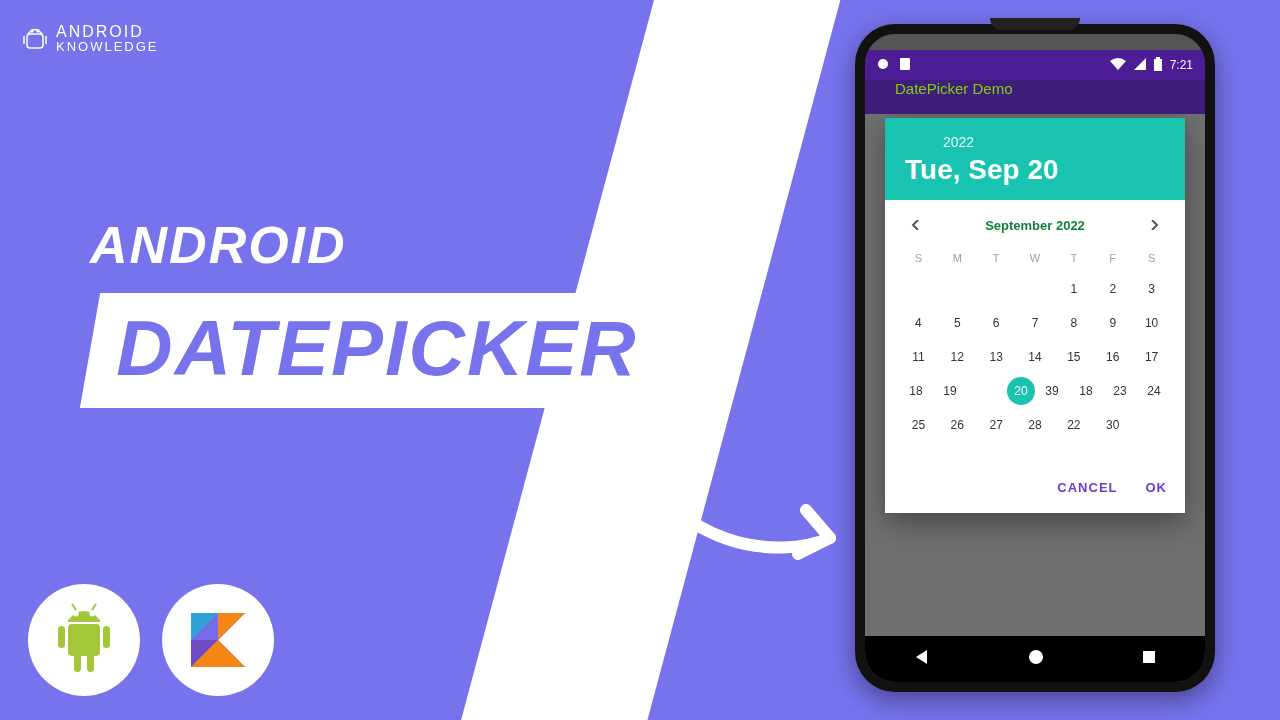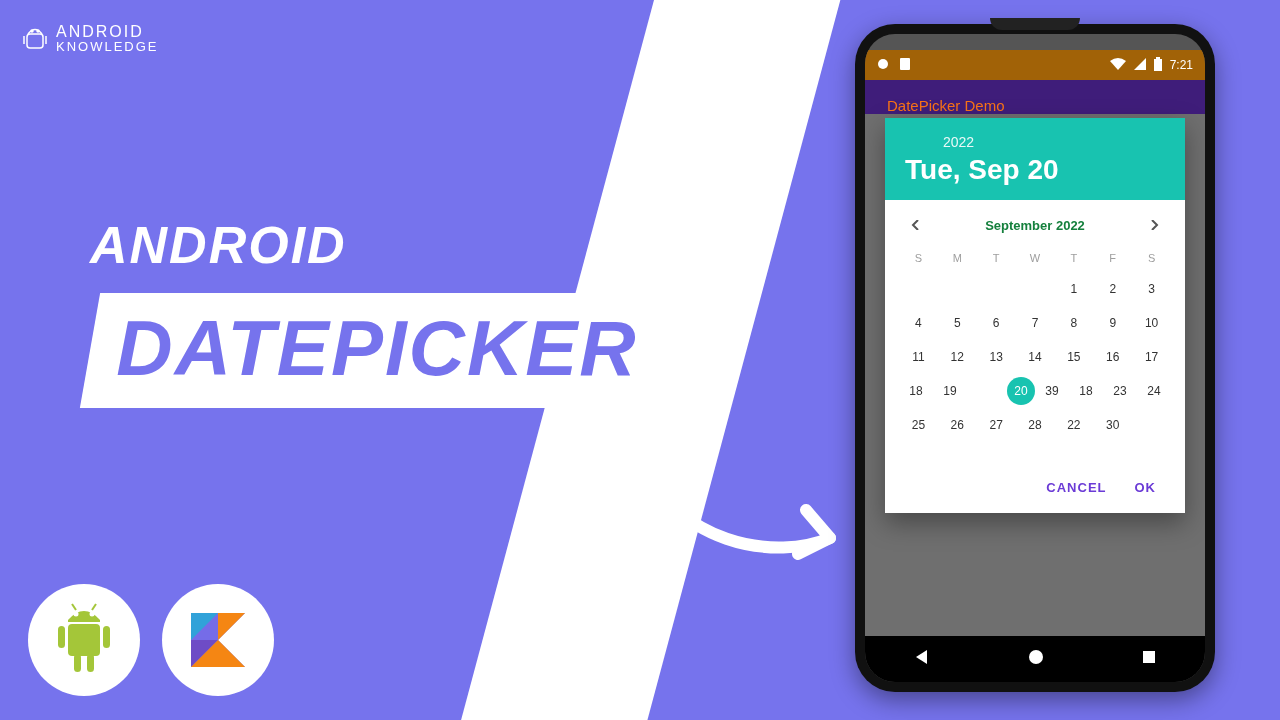--- a/index.html
+++ b/index.html
@@ -138,40 +138,40 @@
     width: 90px;
     height: 12px;
     background: #222;
     border-radius: 0 0 12px 12px;
     z-index: 5;
   }
 
   
   .status-bar {
     height: 30px;
-    background: #a16207;
+    background: #4c1d95;
     display: flex;
     align-items: center;
     justify-content: space-between;
     padding: 0 12px;
     color: #fff;
     font-size: 12px;
     margin-top: 16px;
   }
   .status-left { display: flex; gap: 10px; align-items: center; }
   .status-right { display: flex; gap: 8px; align-items: center; }
 
   
   .app-bar {
     height: 34px;
     background: #3F1D7A;
-    color: #f97316;
-    display: flex;
-    align-items: flex-end;
-    padding: 0 22px;
+    color: #84cc16;
+    display: flex;
+    align-items: flex-start;
+    padding: 0 30px;
     font-size: 15px;
   }
 
   
   .scrim {
     flex: 1;
     background: #6f6f6f;
     display: flex;
     align-items: flex-start;
     justify-content: center;
@@ -254,21 +254,21 @@
   }
   .dp-cell.selected .inner {
     background: #18C3B0;
     color: #fff;
     margin-left: 40px;
   }
   .dp-actions {
     display: flex;
     justify-content: flex-end;
     gap: 28px;
-    padding: 30px 29px 18px 0;
+    padding: 30px 18px 18px 0;
   }
   .dp-btn {
     color: #6B3BD6;
     font-size: 13px;
     font-weight: 700;
     letter-spacing: 1px;
     cursor: pointer;
   }
 
   

